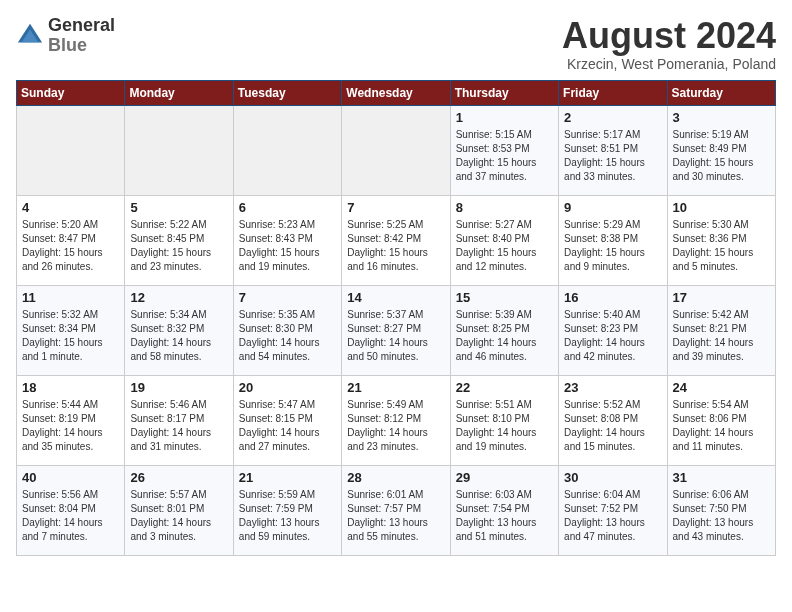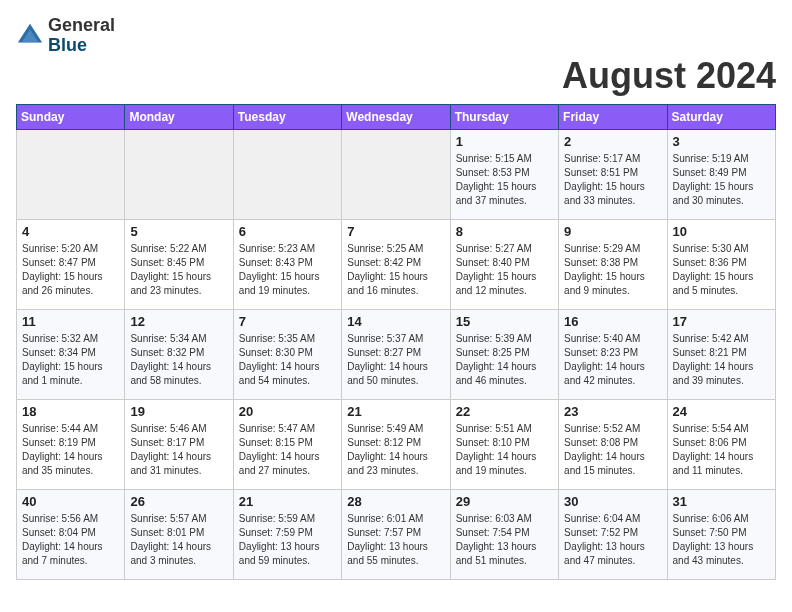--- a/index.html
+++ b/index.html
@@ -20,46 +20,45 @@
       display: flex;
       align-items: center;
       gap: 4px;
     }
     .logo-text {
       font-size: 18px;
       font-weight: bold;
       line-height: 1.1;
     }
     .logo-general { color: #333; }
-    .logo-blue { color: #0c4a6e; }
+    .logo-blue { color: #737373; }
     .logo-icon {
       width: 28px;
       height: 28px;
     }
     .title-block {
       text-align: right;
-      margin-top: 40px;
     }
     .month-year {
       font-size: 36px;
       font-weight: bold;
       color: #333;
       line-height: 1.1;
     }
     .location {
       font-size: 14px;
       color: #555;
     }
     table {
       width: 100%;
       border-collapse: collapse;
       table-layout: fixed;
     }
     thead tr th {
-      background-color: #8b5cf6;
+      background-color: #7f1d1d;
       color: #fff;
       font-size: 12px;
       font-weight: bold;
       padding: 5px 4px;
       text-align: left;
       border: 1px solid #1a4f80;
     }
     tbody tr td {
       border: 1px solid #ccc;
       vertical-align: top;
@@ -96,20 +95,21 @@
       <polygon points="15,2 28,22 2,22" fill="#2e6da4"></polygon>
       <polygon points="15,8 24,22 6,22" fill="#5b9bd5" opacity="0.6"></polygon>
     </svg>
     <div class="logo-text">
       <span class="logo-general">General</span><br>
       <span class="logo-blue">Blue</span>
     </div>
   </div>
   <div class="title-block">
     <div class="month-year">August 2024</div>
+    <div class="location">Krzecin, West Pomerania, Poland</div>
   </div>
 </div>
 
 <table>
   <thead>
     <tr>
     <th>Sunday</th>
         <th>Monday</th>
         <th>Tuesday</th>
         <th>Wednesday</th>

